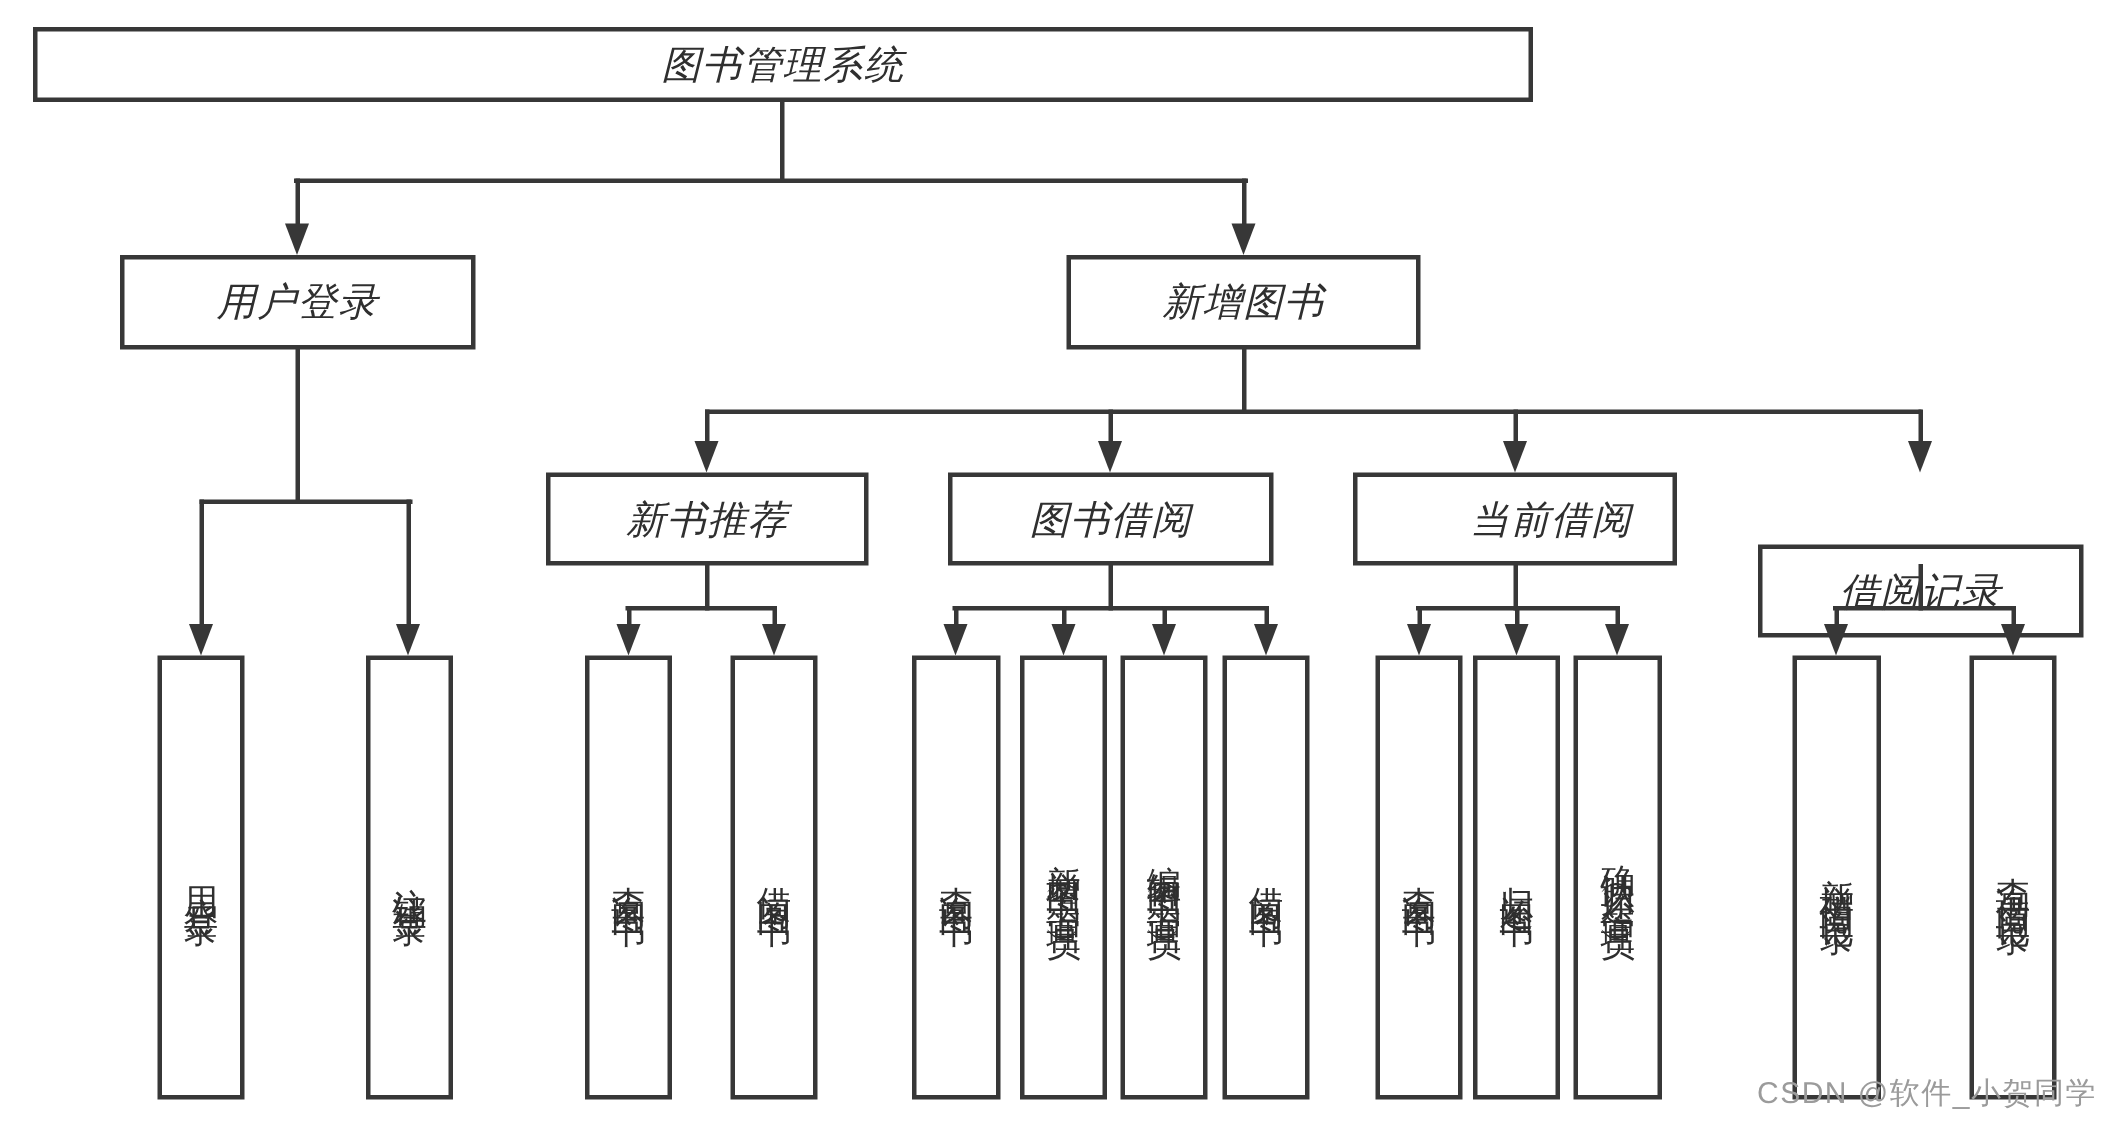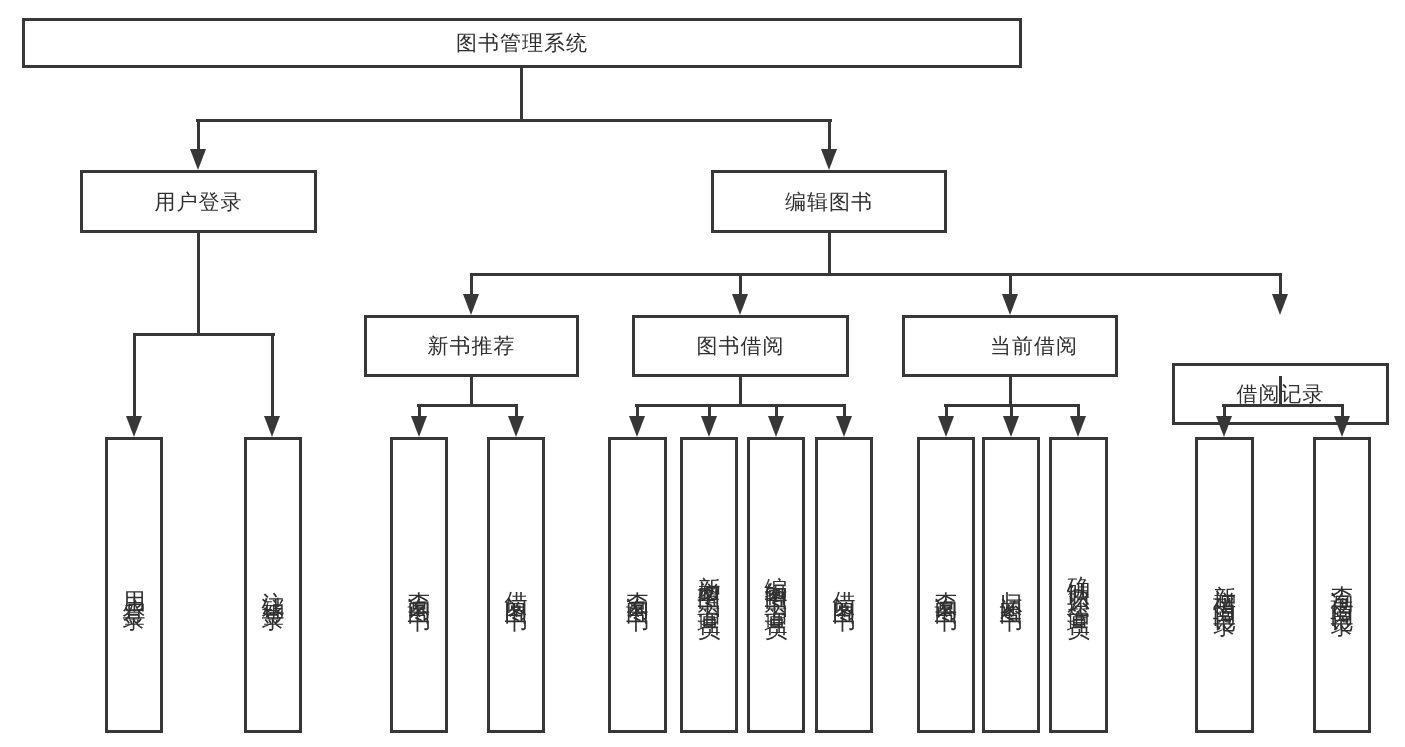--- a/index.html
+++ b/index.html
@@ -14,21 +14,21 @@
   .node{
     position:absolute;
     background:#ffffff;
     border:3px solid #373737;
     box-sizing:border-box;
     display:flex;
     align-items:center;
     justify-content:center;
     color:#2f2f2f;
   }
-  .hnode{font-size:21px;letter-spacing:1px;}
+  .hnode{font-size:26px;letter-spacing:1px;font-style:italic;}
   .vnode{
     writing-mode:vertical-rl;
     text-orientation:mixed;
     font-size:23px;
     letter-spacing:6px;
     line-height:1;
   }
   .hl{position:absolute;height:3px;background:#373737;}
   .vl{position:absolute;width:3px;background:#373737;}
   .tri{
@@ -46,21 +46,21 @@
   }
 </style>
 </head>
 <body>
 
 <div class="canvas">
 
   <div class="node hnode" style="left:22px;top:18px;width:1000px;height:50px;">图书管理系统</div>
 
   <div class="node hnode" style="left:80px;top:170px;width:237px;height:63px;">用户登录</div>
-  <div class="node hnode" style="left:711px;top:170px;width:236px;height:63px;">编辑图书</div>
+  <div class="node hnode" style="left:711px;top:170px;width:236px;height:63px;">新增图书</div>
 
   <div class="node hnode" style="left:632px;top:315px;width:217px;height:62px;">图书借阅</div>
   <div class="node hnode" style="left:364px;top:315px;width:215px;height:62px;">新书推荐</div>
   <div class="node hnode" style="left:902px;top:315px;width:216px;height:62px;padding-left:48px;">当前借阅</div>
   <div class="node hnode" style="left:1172px;top:315px;width:217px;height:62px;margin-top:48px;">借阅记录</div>
 
   <div class="node vnode" style="left:105px;top:437px;width:58px;height:296px;">用户登录</div>
   <div class="node vnode" style="left:244px;top:437px;width:58px;height:296px;">注销登录</div>
 
   <div class="node vnode" style="left:390px;top:437px;width:58px;height:296px;">查询图书</div>
@@ -133,14 +133,15 @@
     <div class="tri" style="left:1070px;top:416px;"></div>
 
     <div class="vl" style="left:1279px;top:376px;height:31px;"></div>
     <div class="hl" style="left:1222px;top:404px;width:122px;"></div>
     <div class="vl" style="left:1223px;top:404px;height:16px;"></div>
     <div class="tri" style="left:1216px;top:416px;"></div>
     <div class="vl" style="left:1341px;top:404px;height:16px;"></div>
     <div class="tri" style="left:1334px;top:416px;"></div>
   </div>
 
+  <div class="watermark">CSDN @软件_小贺同学</div>
 
 </div>
 
 </body></html>

